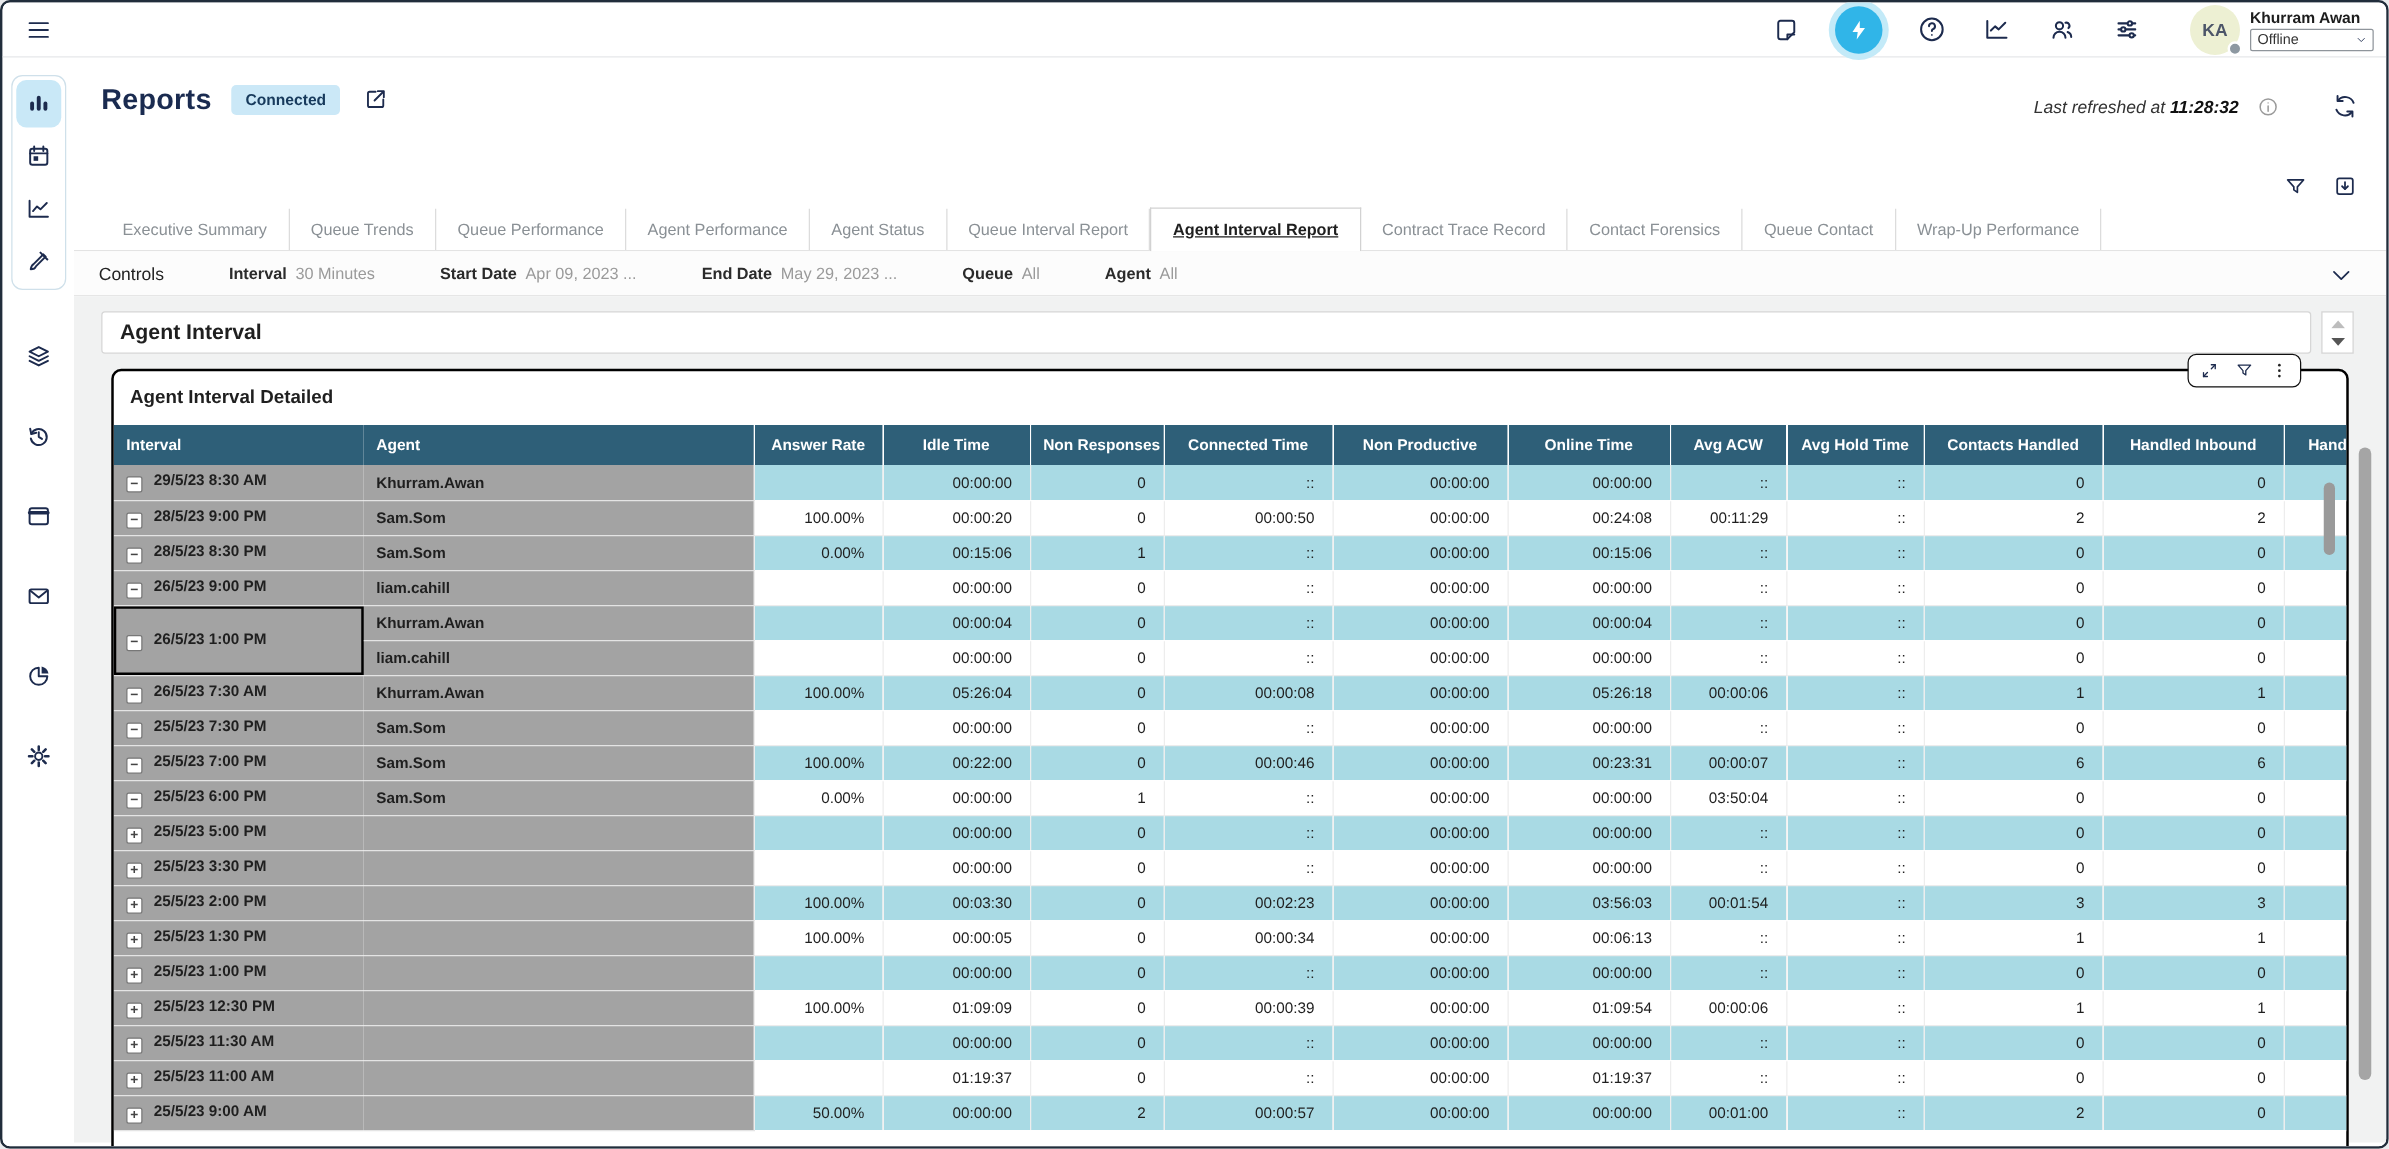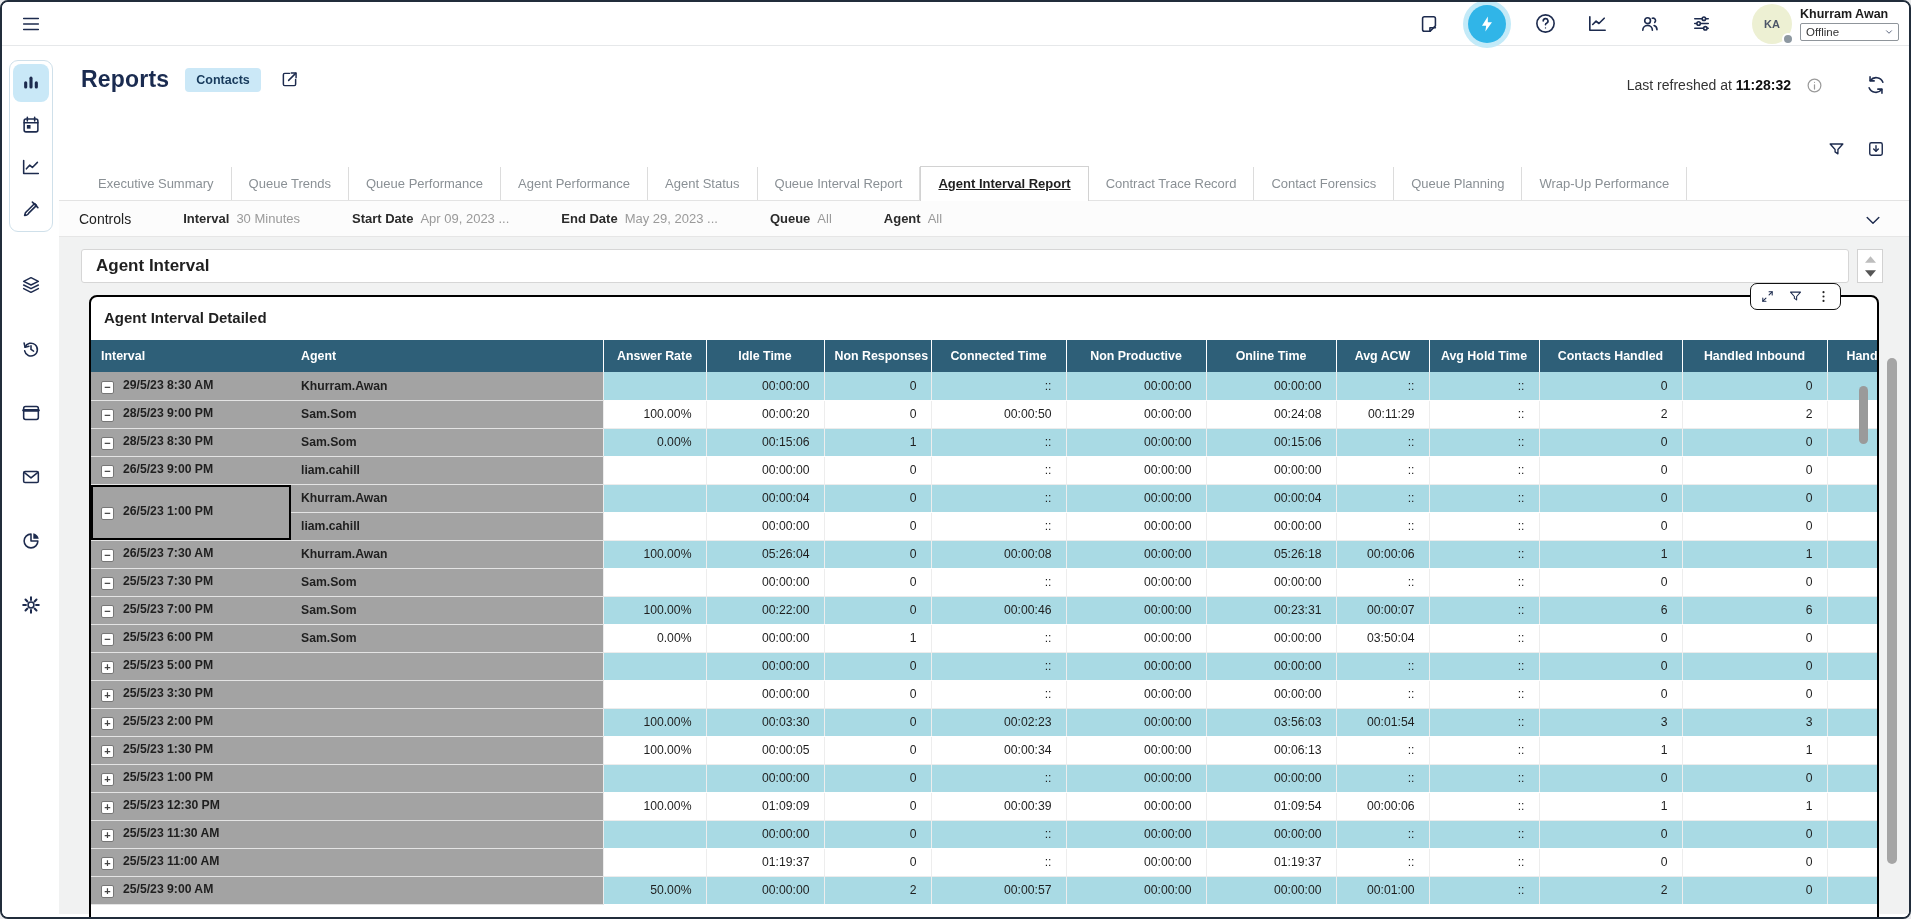--- a/index.html
+++ b/index.html
@@ -15,21 +15,21 @@
   
   .topbar{position:absolute;top:0;left:0;right:0;height:44px;background:#fff;
     border-bottom:1px solid #e6e8ea;display:flex;align-items:center;justify-content:space-between;
     padding:0 10px 0 16px;z-index:30;}
   .topbar-right{display:flex;align-items:center;gap:26px;}
   .tb-btn{width:26px;height:26px;display:flex;align-items:center;justify-content:center;cursor:pointer;}
   .tb-active{width:38px;height:38px;border-radius:50%;background:#30b5e8;box-shadow:0 0 0 5px #c3eaf8;
     display:flex;align-items:center;justify-content:center;}
   .user-cluster{display:flex;align-items:center;gap:8px;margin-left:12px;}
   .avatar{position:relative;width:40px;height:40px;border-radius:50%;background:#edf0d3;
-    display:flex;align-items:center;justify-content:center;font-size:11px;font-weight:700;color:#4c5568;}
+    display:flex;align-items:center;justify-content:center;font-size:14px;font-weight:700;color:#4c5568;}
   .status-dot{position:absolute;right:-2px;bottom:-1px;width:12px;height:12px;border-radius:50%;
     background:#8d98a1;border:2px solid #fff;}
   .user-meta{display:flex;flex-direction:column;gap:2px;}
   .user-name{font-size:12.5px;font-weight:700;color:#1c1c1c;}
   .status-select{width:99px;height:18px;border:1px solid #8f959b;border-radius:2px;background:#fff;
     font-size:11.5px;color:#333;display:flex;align-items:center;justify-content:space-between;
     padding:0 4px 0 5px;cursor:pointer;}
 
   
   .sidebar{position:absolute;top:44px;left:0;bottom:0;width:57px;background:#fff;z-index:20;
@@ -40,21 +40,21 @@
   .nav-item.active{background:#c9e8f7;}
   .nav-loose{display:flex;flex-direction:column;gap:26px;align-items:center;}
 
   
   .main{position:absolute;top:44px;left:57px;right:0;bottom:0;background:#fff;overflow:hidden;}
   .page-header{display:flex;align-items:flex-start;justify-content:space-between;padding:20px 16px 0 22px;height:90px;}
   .ph-left{display:flex;align-items:center;gap:16px;}
   .page-title{font-size:23px;font-weight:700;color:#1a2b50;letter-spacing:.2px;}
   .badge{background:#cbe8f7;color:#173a5c;font-size:12.5px;font-weight:700;border-radius:4px;padding:5px 11px;}
   .ph-right{display:flex;align-items:center;gap:10px;padding-top:6px;padding-right:4px;}
-  .refreshed{font-size:14px;color:#333;}
+  .refreshed{font-size:14px;color:#333;font-style:italic;}
   .refreshed b{color:#111;}
   .refresh-btn{margin-left:26px;cursor:pointer;}
 
   
   .tabs-area{position:relative;padding-top:2px;}
   .tabs-tools{position:absolute;top:2px;right:22px;display:flex;gap:18px;z-index:2;}
   .tabs-tools .tb-btn{width:22px;height:22px;}
   .tabs-row{display:flex;align-items:flex-end;margin-top:28px;padding-left:22px;border-bottom:1px solid #e3e3e3;}
   .tab{font-size:13px;color:#8a9095;line-height:33px;padding:0 17px;border-right:1px solid #dcdcdc;cursor:pointer;white-space:nowrap;}
   .tab.active{color:#1f1f1f;font-weight:700;background:#fff;border:1px solid #d2d2d2;border-bottom:none;
@@ -243,21 +243,21 @@
           </svg>
       </div>
     </div>
   </div>
 
   <div class="main">
 
     <div class="page-header">
       <div class="ph-left">
         <span class="page-title">Reports</span>
-        <span class="badge">Contacts</span>
+        <span class="badge">Connected</span>
         <span class="tb-btn">
           <svg class="ic" width="21" height="21" viewBox="0 0 24 24">
               <path d="M12 5H6.5A1.5 1.5 0 0 0 5 6.5v11A1.5 1.5 0 0 0 6.5 19h11a1.5 1.5 0 0 0 1.5-1.5V12"></path>
               <path d="M14 4.5h5.5V10"></path>
               <path d="M19 5l-8 8"></path>
             </svg>
         </span>
       </div>
       <div class="ph-right">
         <span class="refreshed">
@@ -300,21 +300,21 @@
       <div class="tabs-row" id="tabs-row">
           <div class="tab">Executive Summary</div>
           <div class="tab">Queue Trends</div>
           <div class="tab">Queue Performance</div>
           <div class="tab">Agent Performance</div>
           <div class="tab">Agent Status</div>
           <div class="tab">Queue Interval Report</div>
           <div class="tab active">Agent Interval Report</div>
           <div class="tab">Contract Trace Record</div>
           <div class="tab">Contact Forensics</div>
-          <div class="tab">Queue Planning</div>
+          <div class="tab">Queue Contact</div>
           <div class="tab">Wrap-Up Performance</div>
         </div>
     </div>
 
     <div class="controls">
       <span class="controls-label">Controls</span>
       <span class="controls-filters" id="controls-filters">
           <span class="cf">
             <span class="cf-label">Interval</span>
             <span class="cf-value">30 Minutes</span>

